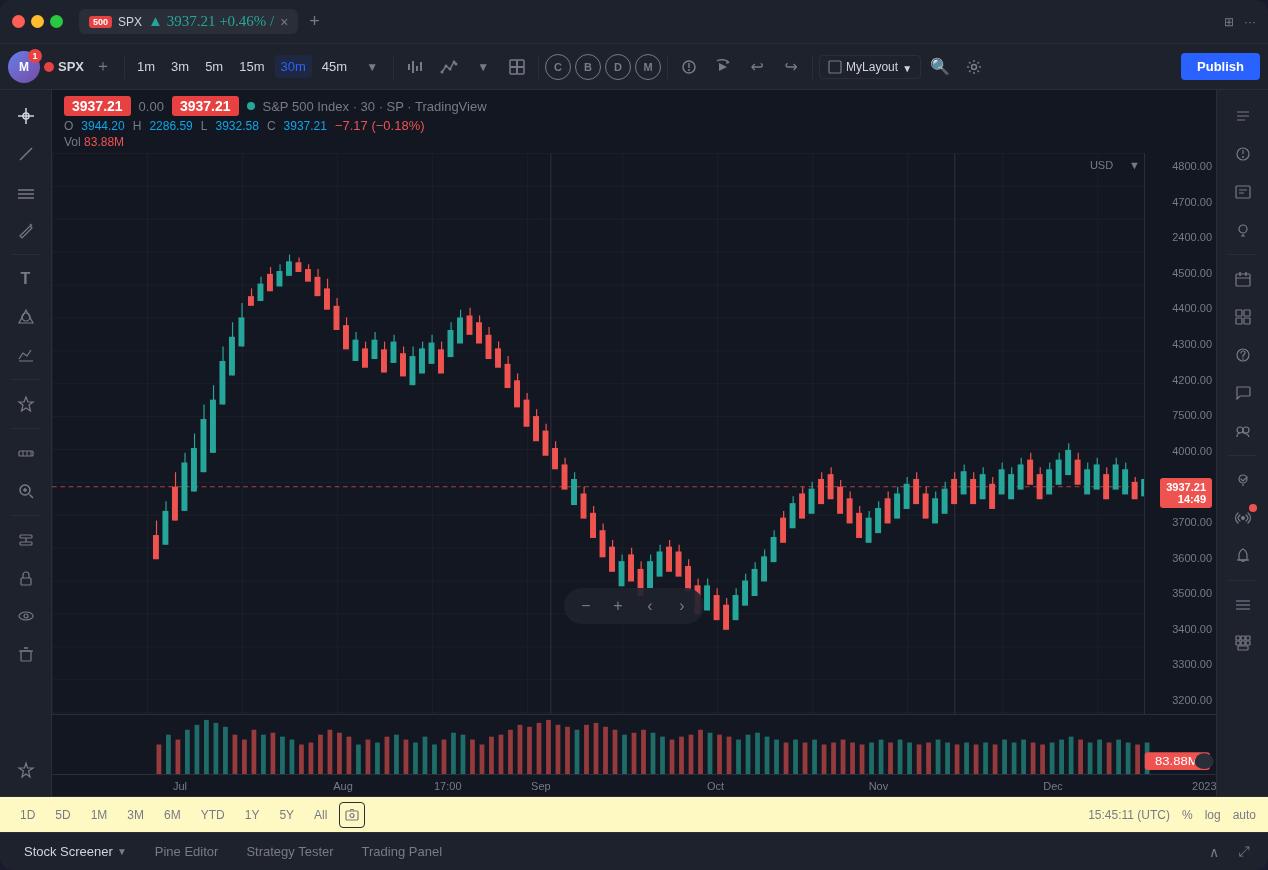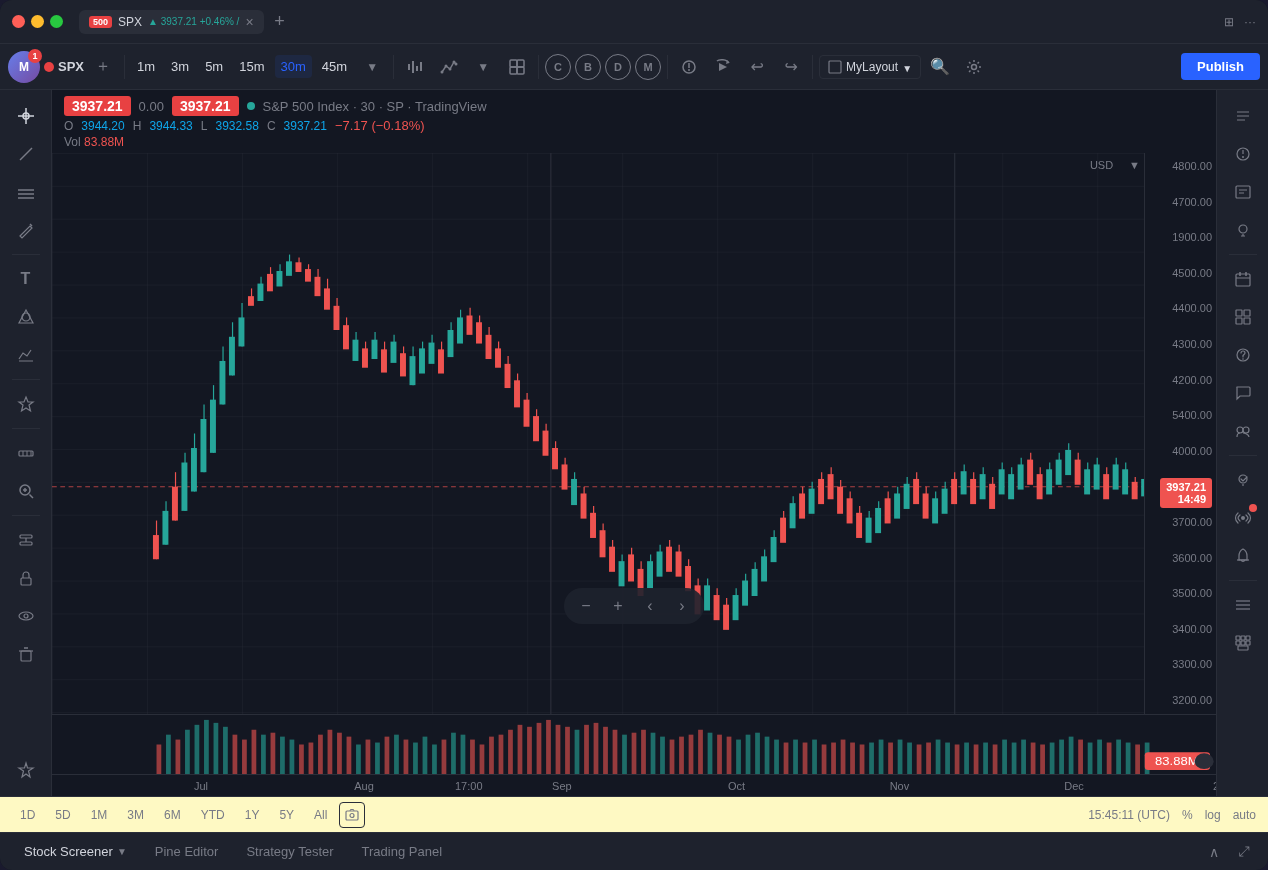--- a/index.html
+++ b/index.html
@@ -354,21 +354,20 @@
       align-items: center;
       padding: 0 0 0 0;
       font-size: 11px;
       color: #787b86;
       border-top: 1px solid #2a2e39;
       position: relative;
     }
     .time-label {
       position: absolute;
       transform: translateX(-50%);
-      margin-left: 21px;
     }
 
     
     .volume-area {
       height: 60px;
       position: relative;
       background: #131722;
       border-top: 1px solid #2a2e39;
     }
 
@@ -543,21 +542,21 @@
   <div class="title-bar">
     <div class="traffic-lights">
       <div class="traffic-light tl-red"></div>
       <div class="traffic-light tl-yellow"></div>
       <div class="traffic-light tl-green"></div>
     </div>
     <div class="tab-bar">
       <div class="tab">
         <span class="ticker-badge">500</span>
         <span>SPX</span>
-        <span style="color:#26a69a;font-size:10px;">▲ 3937.21 +0.46% /</span>
+        <span style="color:#26a69a;font-size:15px;font-family:Liberation Serif, serif;">▲ 3937.21 +0.46% /</span>
         <span class="tab-close">×</span>
       </div>
       <div class="tab-add">+</div>
     </div>
     <div class="title-bar-right">
       <span>⊞</span>
       <span>···</span>
     </div>
   </div>
 
@@ -774,21 +773,21 @@
           <span class="price-badge">3937.21</span>
           <span>0.00</span>
           <span class="price-badge">3937.21</span>
           <div class="green-dot"></div>
           <span>S&amp;P 500 Index · 30 · SP · TradingView</span>
         </div>
         <div class="ohlc-row">
           <span class="ohlc-label">O</span>
           <span class="ohlc-val">3944.20</span>
           <span class="ohlc-label">H</span>
-          <span class="ohlc-val">3944.33</span>
+          <span class="ohlc-val">2286.59</span>
           <span class="ohlc-label">L</span>
           <span class="ohlc-val">3932.58</span>
           <span class="ohlc-label">C</span>
           <span class="ohlc-val">3937.21</span>
           <span class="price-change-neg">−7.17 (−0.18%)</span>
         </div>
         <div class="vol-row">
           <span>Vol</span>
           <span class="vol-val"> </span>
           <span class="vol-val">83.88M</span>
@@ -1151,26 +1150,26 @@
 
             <line x1="920" y1="352" x2="920" y2="330" stroke="#26a69a" stroke-width="1"></line>
             <rect x="917" y="337" width="5" height="18" fill="#26a69a"></rect>
           </g>
         </svg>
 
         
         <div class="price-scale">
           <div class="price-label">4800.00</div>
           <div class="price-label">4700.00</div>
-          <div class="price-label">1900.00</div>
+          <div class="price-label">2400.00</div>
           <div class="price-label">4500.00</div>
           <div class="price-label">4400.00</div>
           <div class="price-label">4300.00</div>
           <div class="price-label">4200.00</div>
-          <div class="price-label">5400.00</div>
+          <div class="price-label">7500.00</div>
           <div class="price-label">4000.00</div>
           <div class="current-price-label" style="top: 58%;">
             <div>3937.21</div>
             <div>14:49</div>
           </div>
           <div class="price-label">3800.00</div>
           <div class="price-label">3700.00</div>
           <div class="price-label">3600.00</div>
           <div class="price-label">3500.00</div>
           <div class="price-label">3400.00</div>

